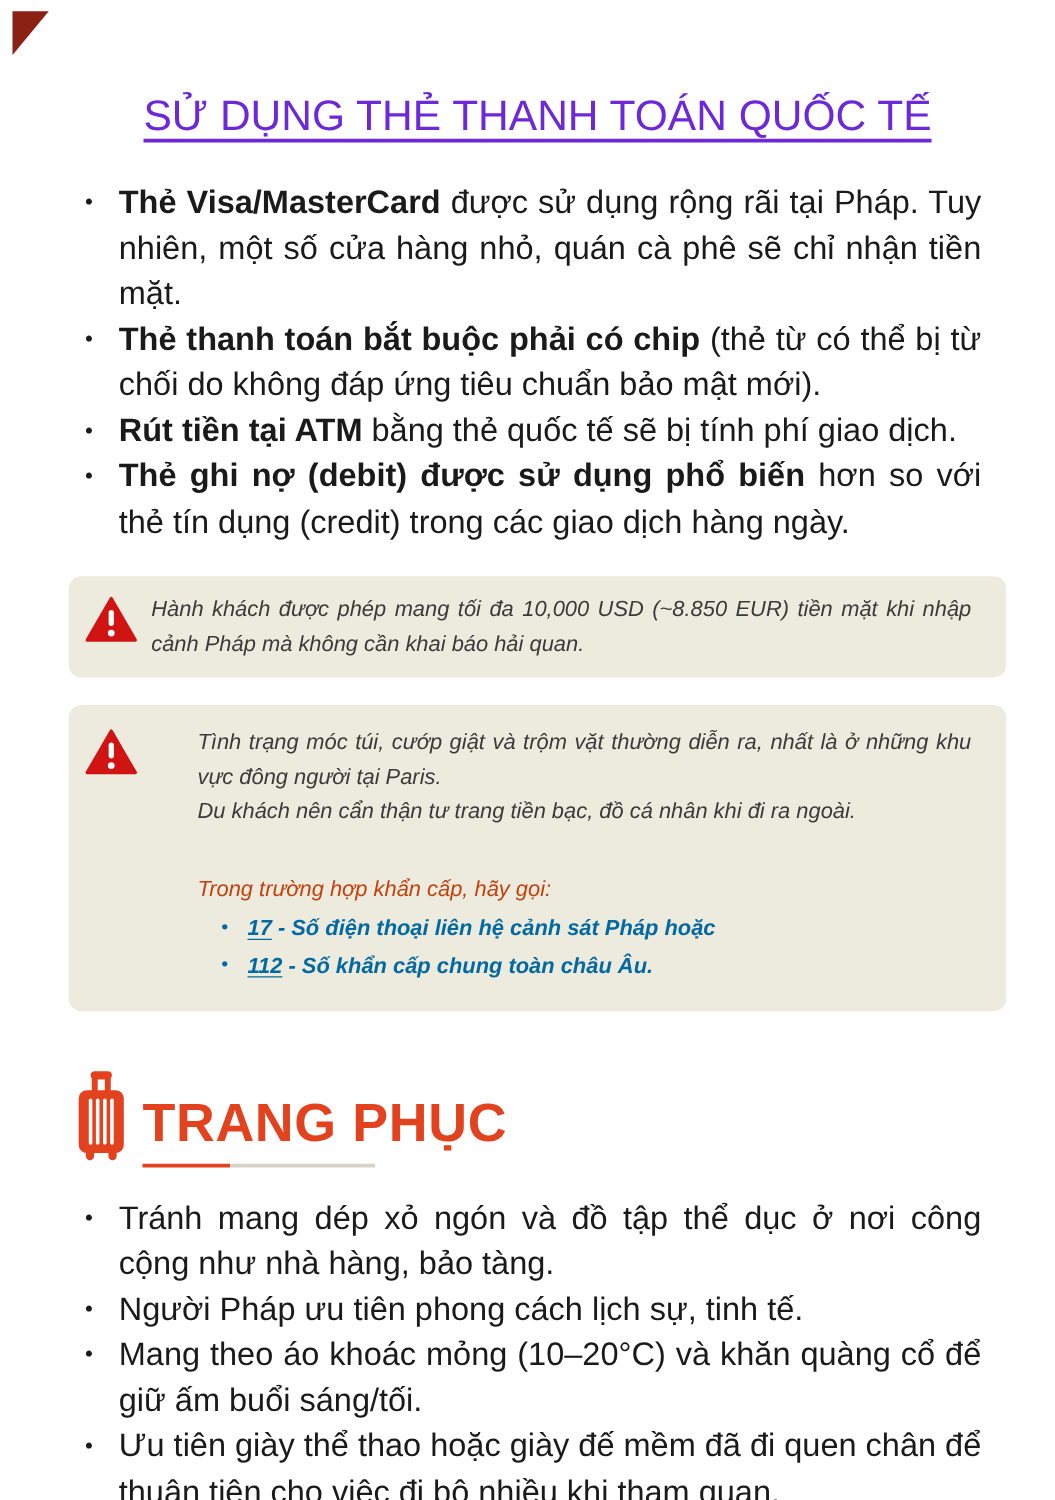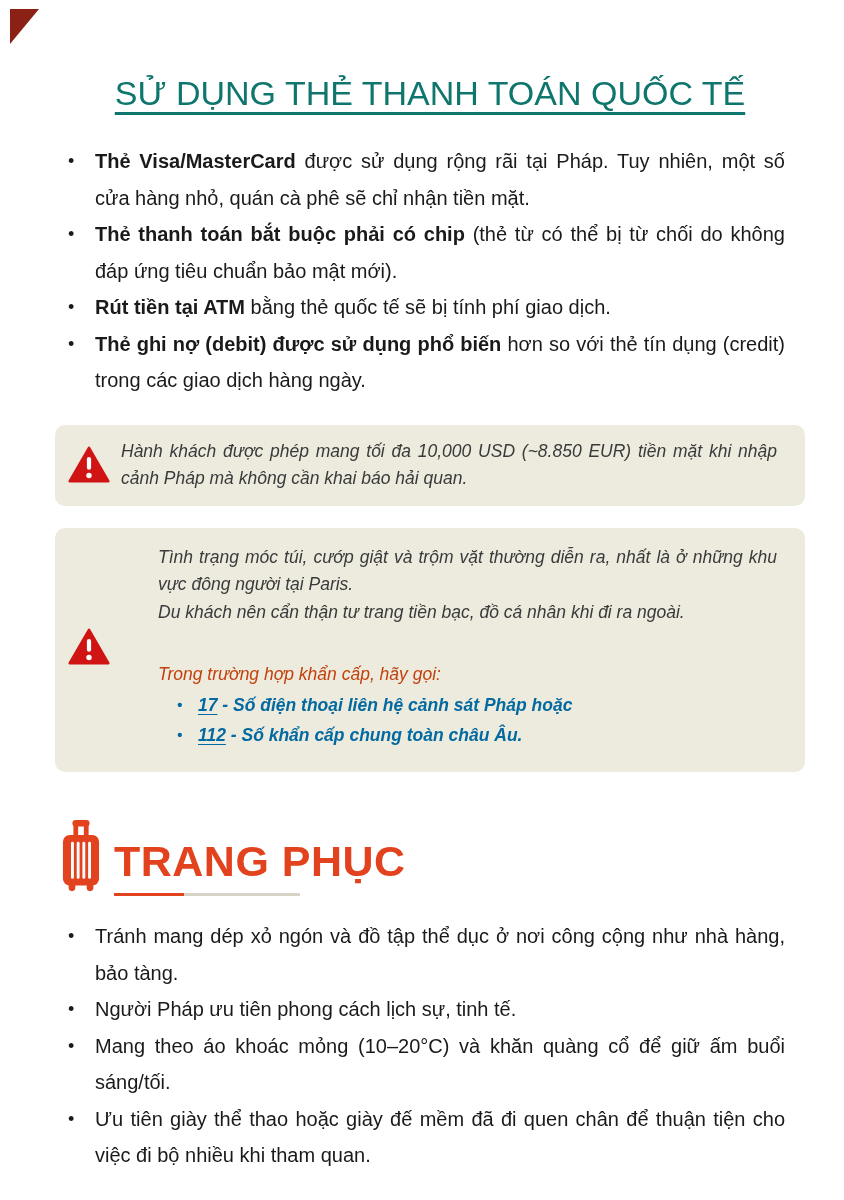--- a/index.html
+++ b/index.html
@@ -17,57 +17,57 @@
     border-right: 29px solid transparent;
   }
   .content { position: absolute; left: 55px; top: 0; width: 750px; }
 
   h1.page-title {
     margin: 74px 0 0 0;
     text-align: center;
     font-size: 34px;
     font-weight: 500;
     letter-spacing: 0px;
-    color: #0f766e;
+    color: #6d28d9;
     text-decoration: underline;
     text-decoration-thickness: 3px;
     text-underline-offset: 7px;
     text-decoration-skip-ink: auto;
   }
 
   ul.blist {
     list-style: none;
     margin: 30px 0 0 0;
     padding: 0 20px 0 40px;
     width: 690px;
   }
   ul.blist li {
     position: relative;
-    font-size: 20px;
+    font-size: 26px;
     line-height: 36.5px;
     text-align: justify;
     color: #1a1a1a;
   }
   ul.blist li::before {
     content: "\2022";
     position: absolute;
     left: -27px; top: 0;
     font-size: 18px;
     color: #1a1a1a;
   }
   ul.blist li b { font-weight: bold; }
 
   .note-box {
     background: #edeade;
     border-radius: 10px;
     width: 750px;
     box-sizing: border-box;
     padding: 13px 28px 13px 13px;
     display: flex;
-    align-items: center;
+    align-items: flex-start;
     gap: 11px;
   }
   .note-box.first { margin-top: 26px; }
   .note-box.second { margin-top: 22px; padding-top: 16px; padding-bottom: 22px; gap: 48px; }
   .note-icon { flex: none; margin-top: 3px; }
   .note-text {
     font-style: italic;
     font-size: 17.5px;
     line-height: 27.5px;
     color: #3a3a3a;

